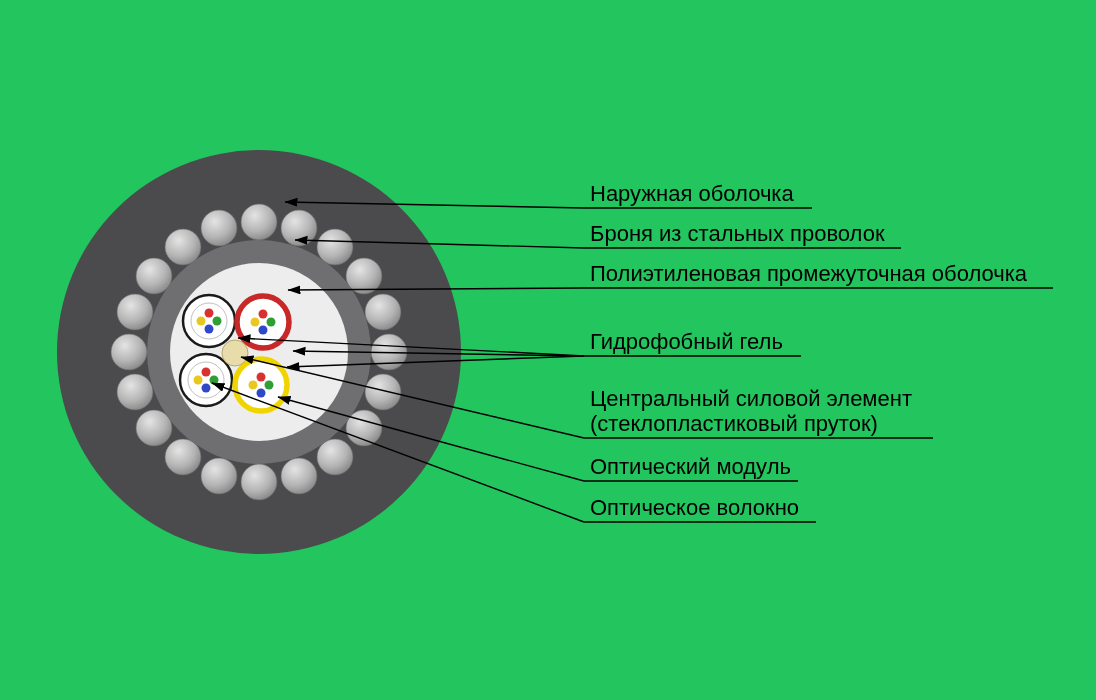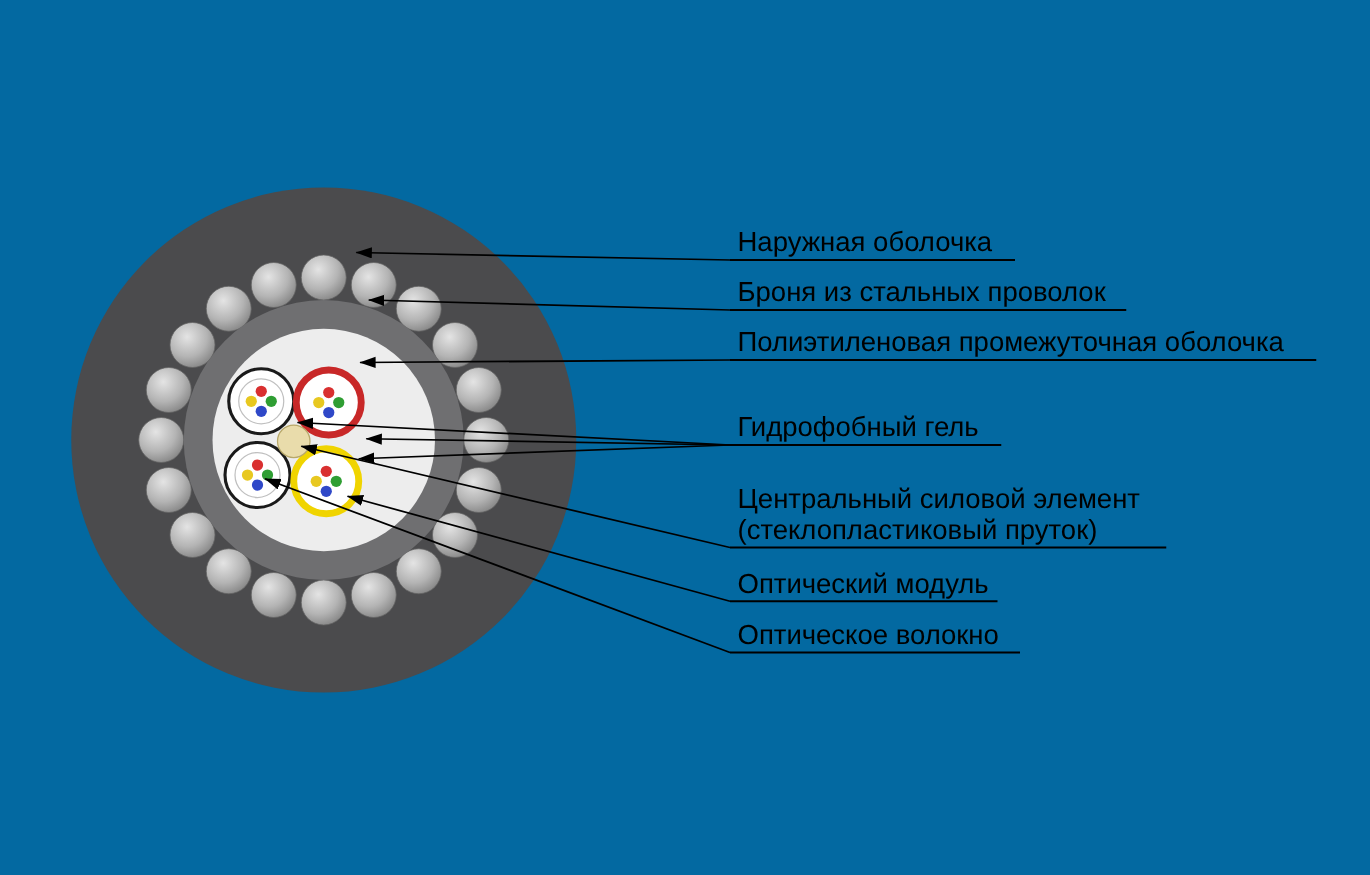--- a/index.html
+++ b/index.html
@@ -4,21 +4,21 @@
 <style>
   html, body {
     margin: 0;
     padding: 0;
     background: #ffffff;
   }
   .stage {
     position: relative;
     width: 1096px;
     height: 700px;
-    background: #0369a1;
+    background: #22c55e;
     overflow: hidden;
   }
   svg {
     display: block;
   }
   svg text {
     font-family: "Liberation Sans", sans-serif;
     font-size: 22px;
     fill: #000000;
   }

